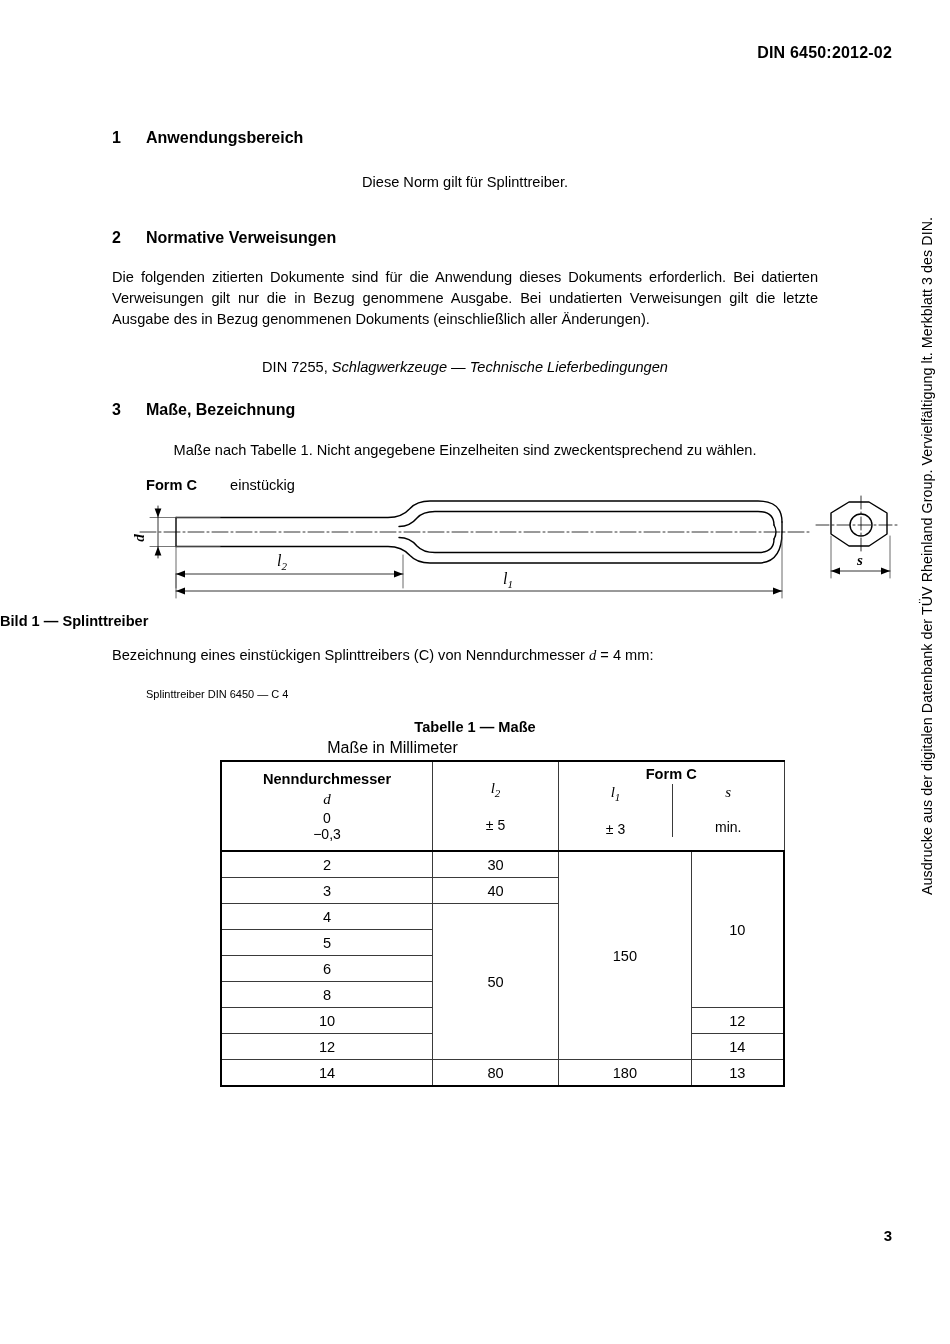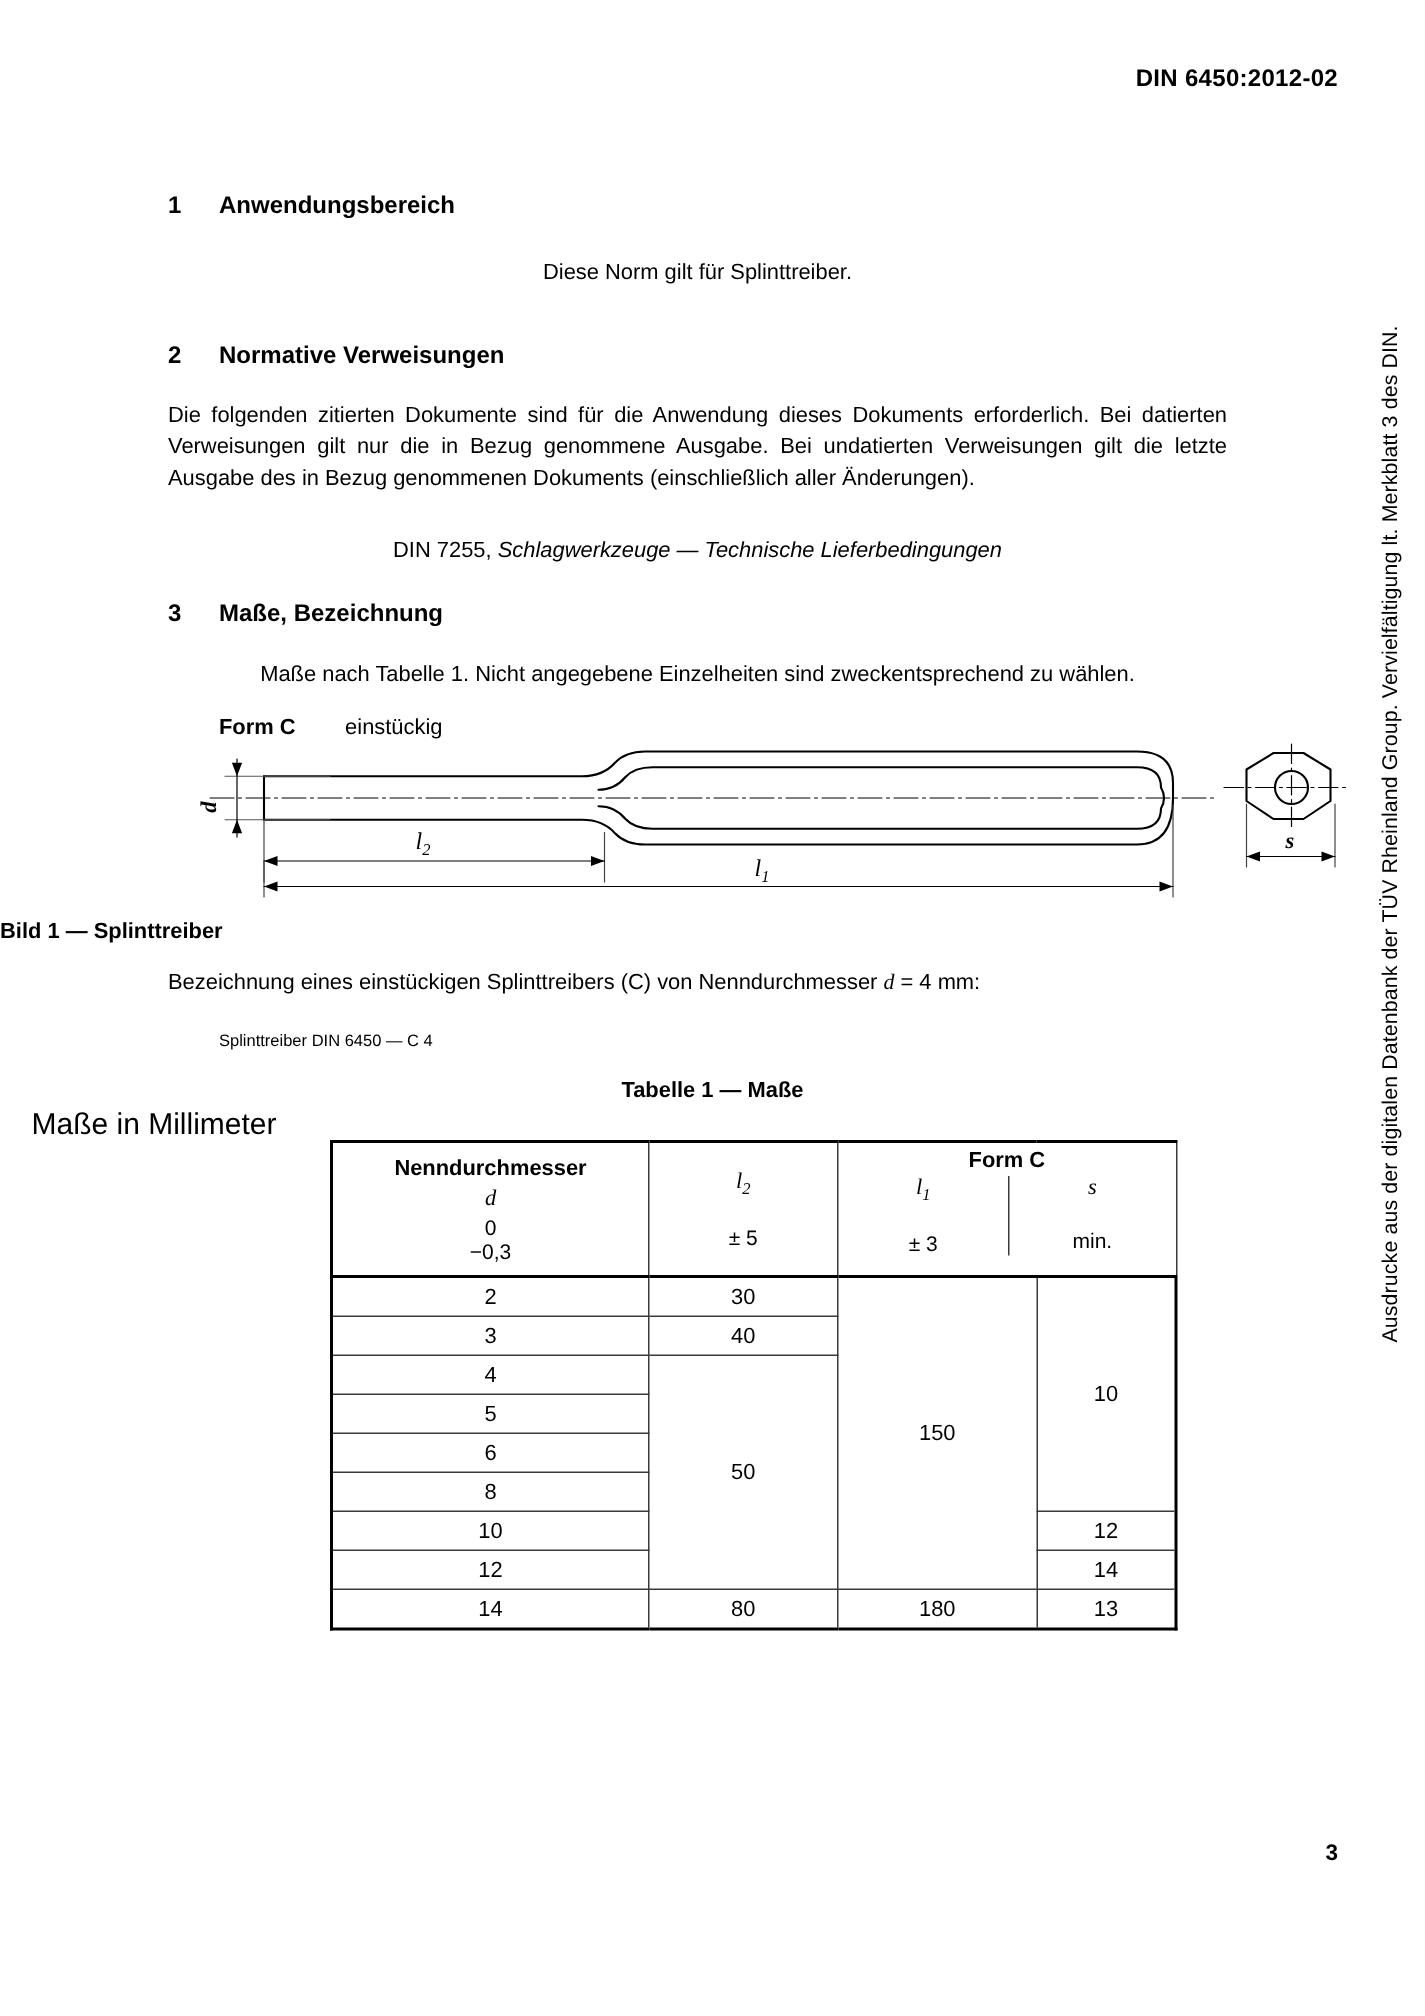--- a/index.html
+++ b/index.html
@@ -112,23 +112,22 @@
     width: 950px;
     text-align: center;
     font-size: 14.6px;
     font-weight: bold;
   }
   .units-note {
     position: absolute;
     top: 739px;
     left: 0;
     width: 785px;
-    text-align: left;
-    font-size: 20px;
-    padding-left: 21px;
+    text-align: center;
+    font-size: 16px;
   }
 
   .bez-line {
     position: absolute;
     left: 112px;
     top: 647px;
     font-size: 14.6px;
   }
   .desig {
     position: absolute;

